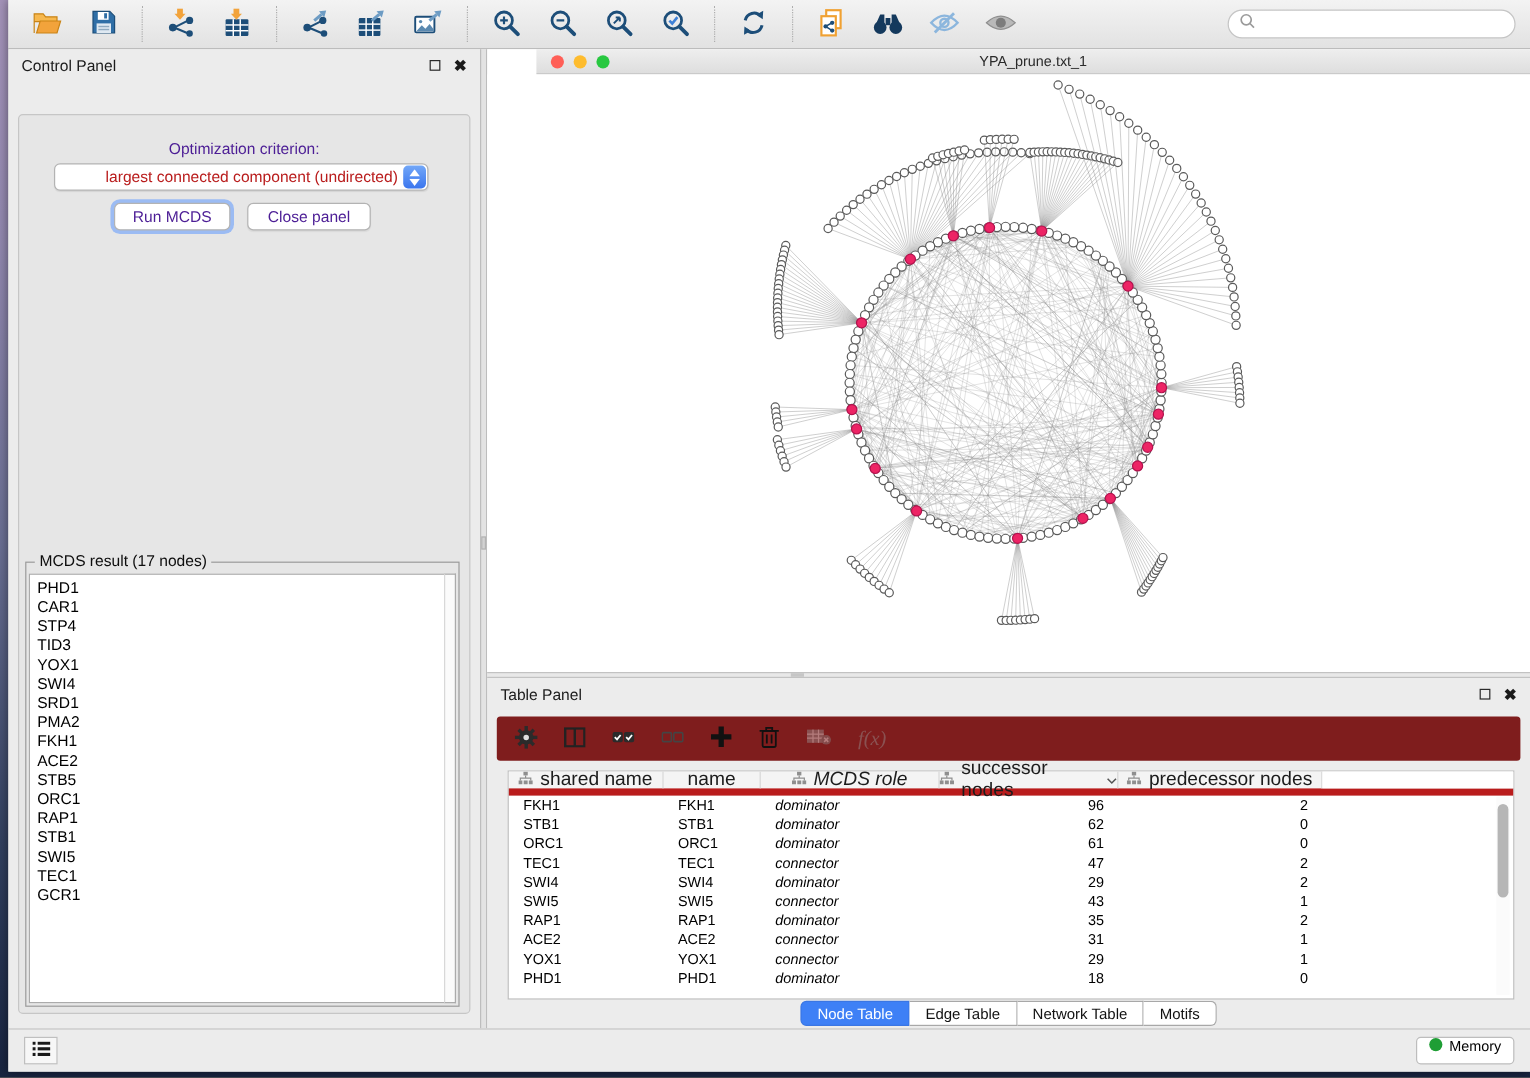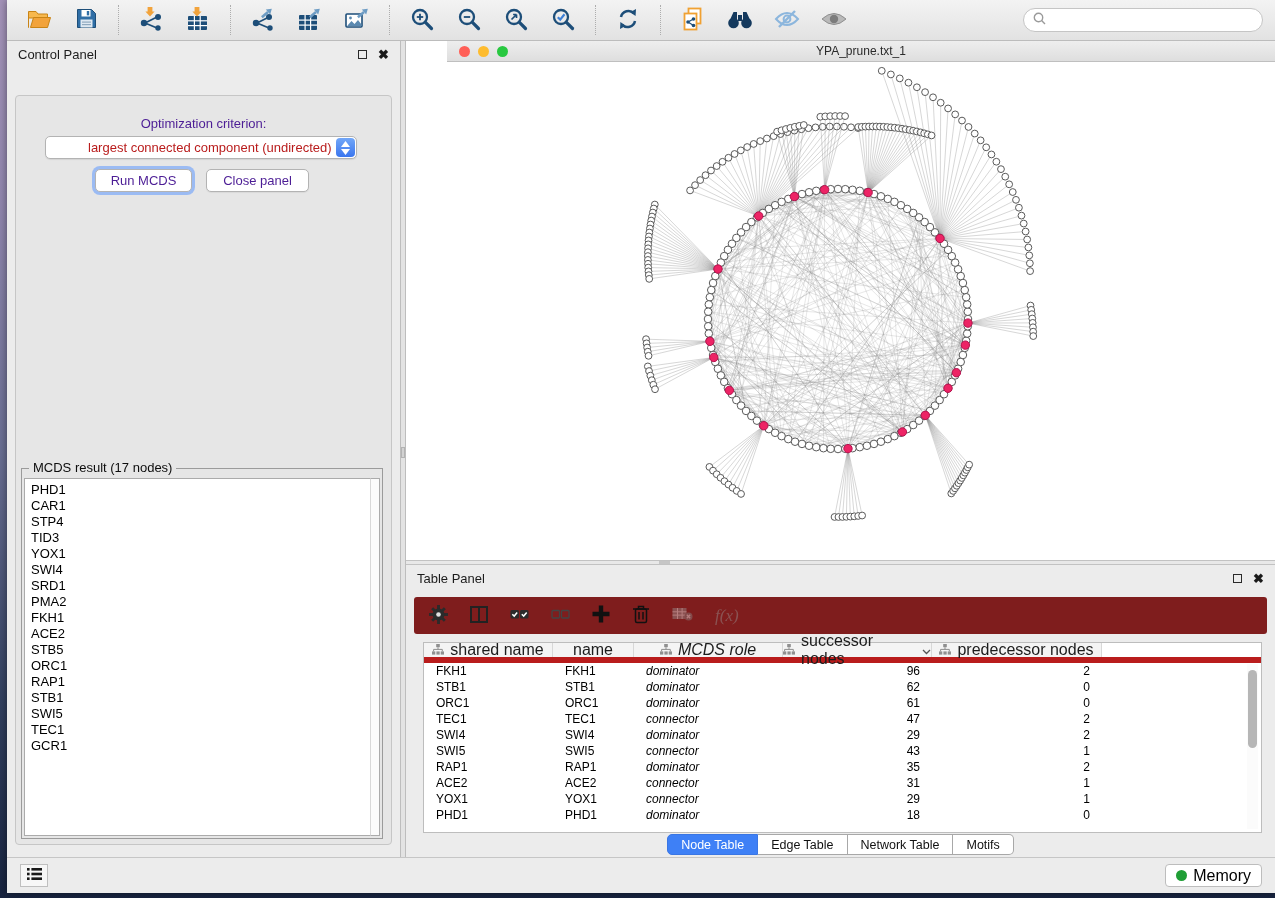--- a/index.html
+++ b/index.html
@@ -87,21 +87,21 @@
   .tp-tab{height:21px;padding:0 13px;font-size:12.5px;background:#fff;border:1px solid #a8a8a8;border-left:none;color:#111;cursor:pointer;font-family:"Liberation Sans",sans-serif;}
   .tp-tab:first-of-type{border-left:1px solid #a8a8a8;border-radius:5px 0 0 5px;}
   .tp-tab:last-of-type{border-radius:0 5px 5px 0;}
   .tp-tab.active{background:#3e80f6;border-color:#3a76e4;color:#fff;}
 
   
   .statusbar{position:absolute;left:0;right:0;bottom:0;height:36px;background:#ececec;border-top:1px solid #c6c6c6;
     display:flex;align-items:center;padding:0 13px;}
   .sb-left-btn{width:28px;height:23px;background:#f7f7f7;border:1px solid #bfbfbf;display:flex;align-items:center;justify-content:center;cursor:pointer;}
   .memory-btn{margin-left:auto;height:23px;padding:0 10px;background:#fff;border:1px solid #bdbdbd;border-radius:4px;
-    display:flex;align-items:center;gap:6px;font-size:16px;color:#000;cursor:pointer;font-family:"Liberation Sans",sans-serif;}
+    display:flex;gap:6px;font-size:12px;color:#000;cursor:pointer;font-family:"Liberation Sans",sans-serif;}
   .mem-dot{width:11px;height:11px;border-radius:50%;background:#1f9e35;}
 </style>
 </head>
 <body>
 
 <div class="screen">
 <div class="app">
 
   <div class="toolbar">
     <button class="tb">

